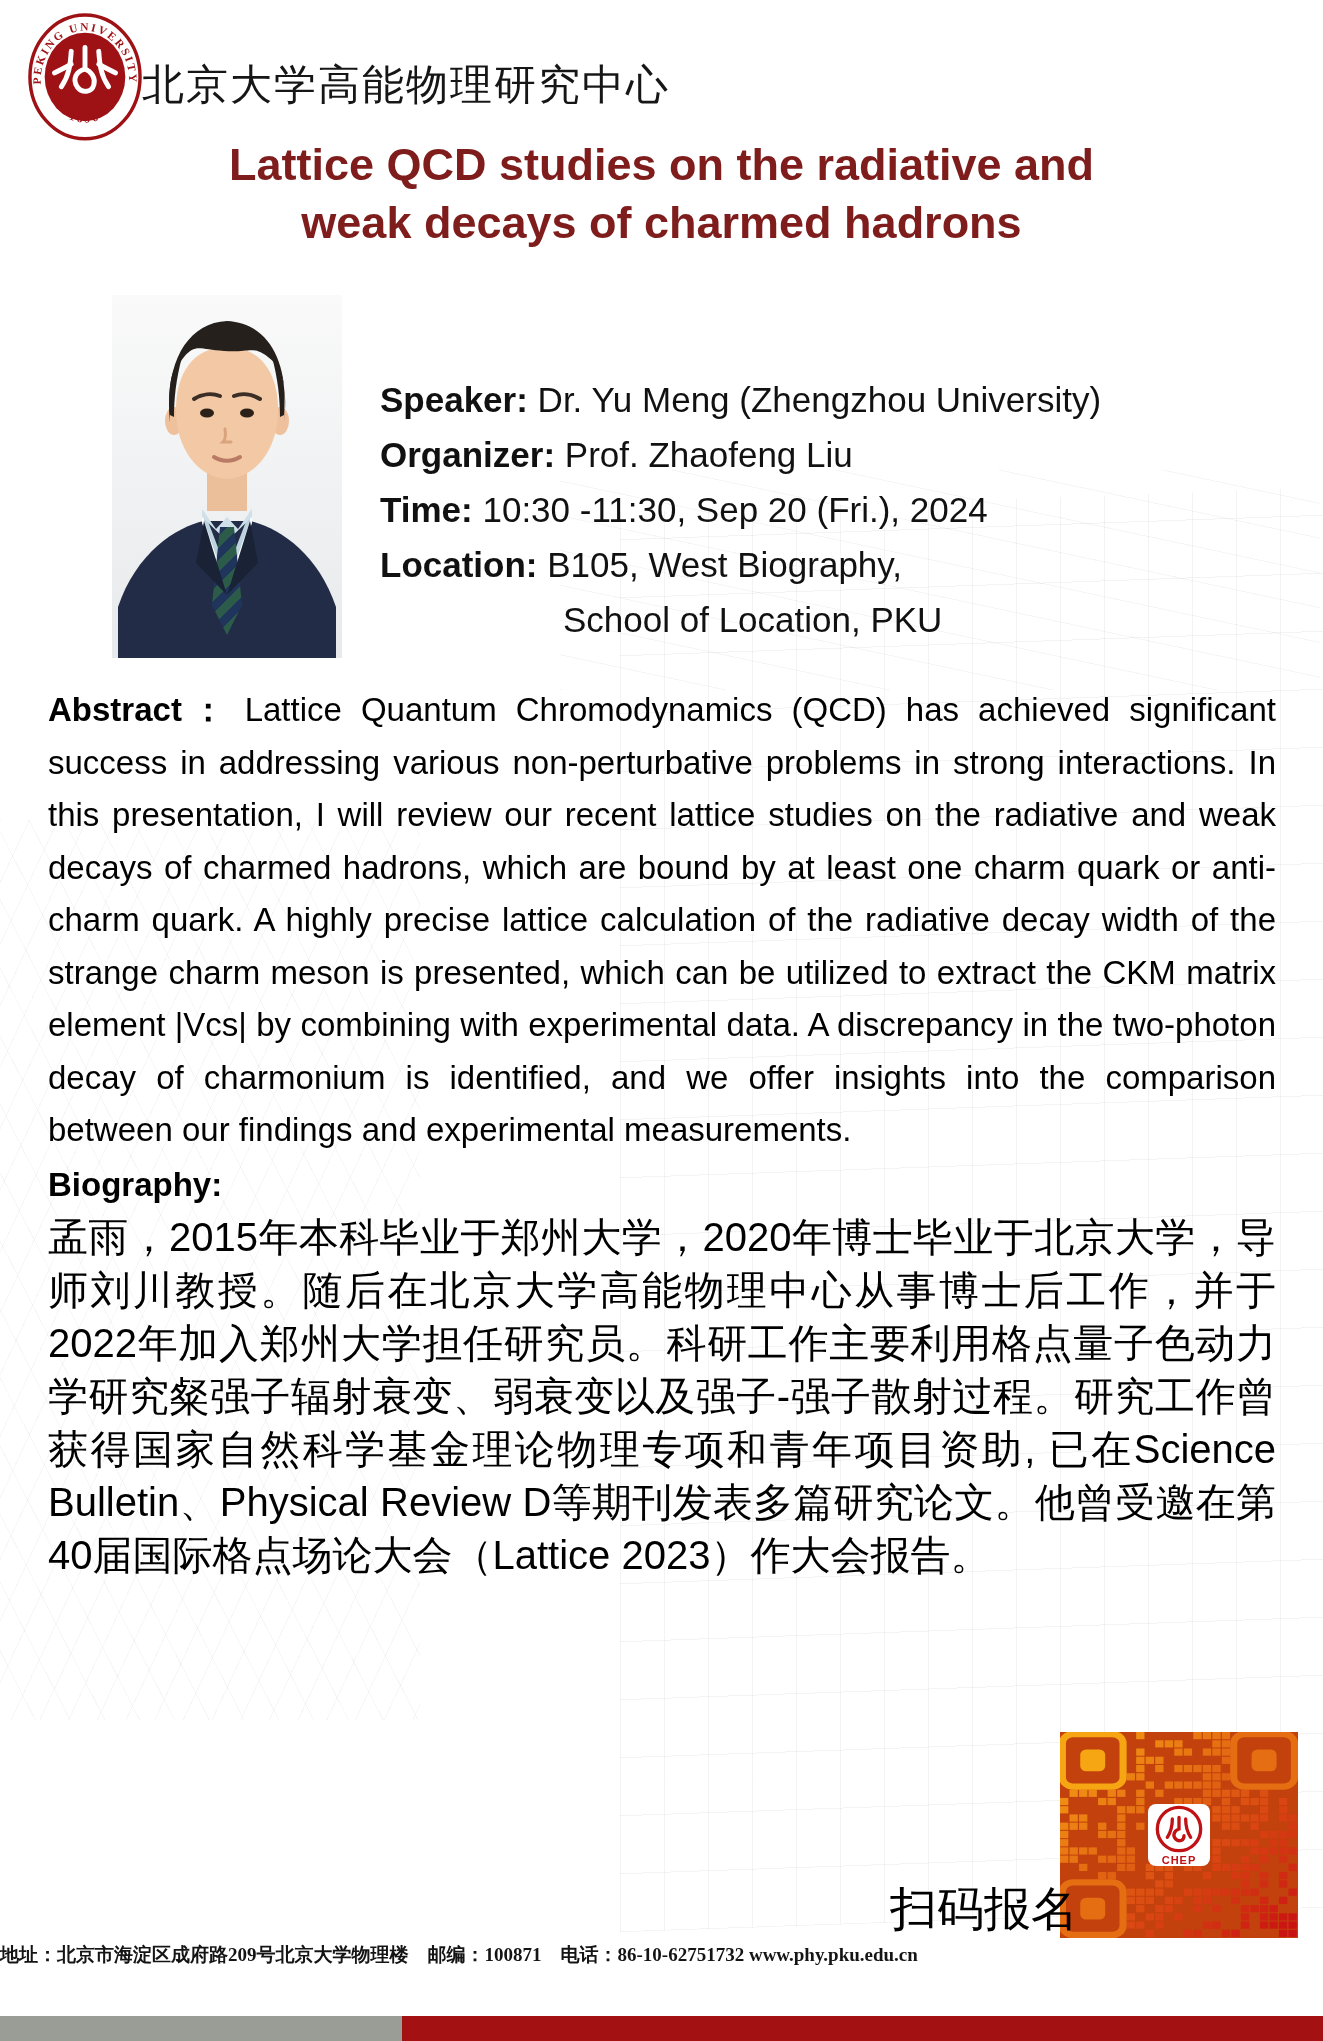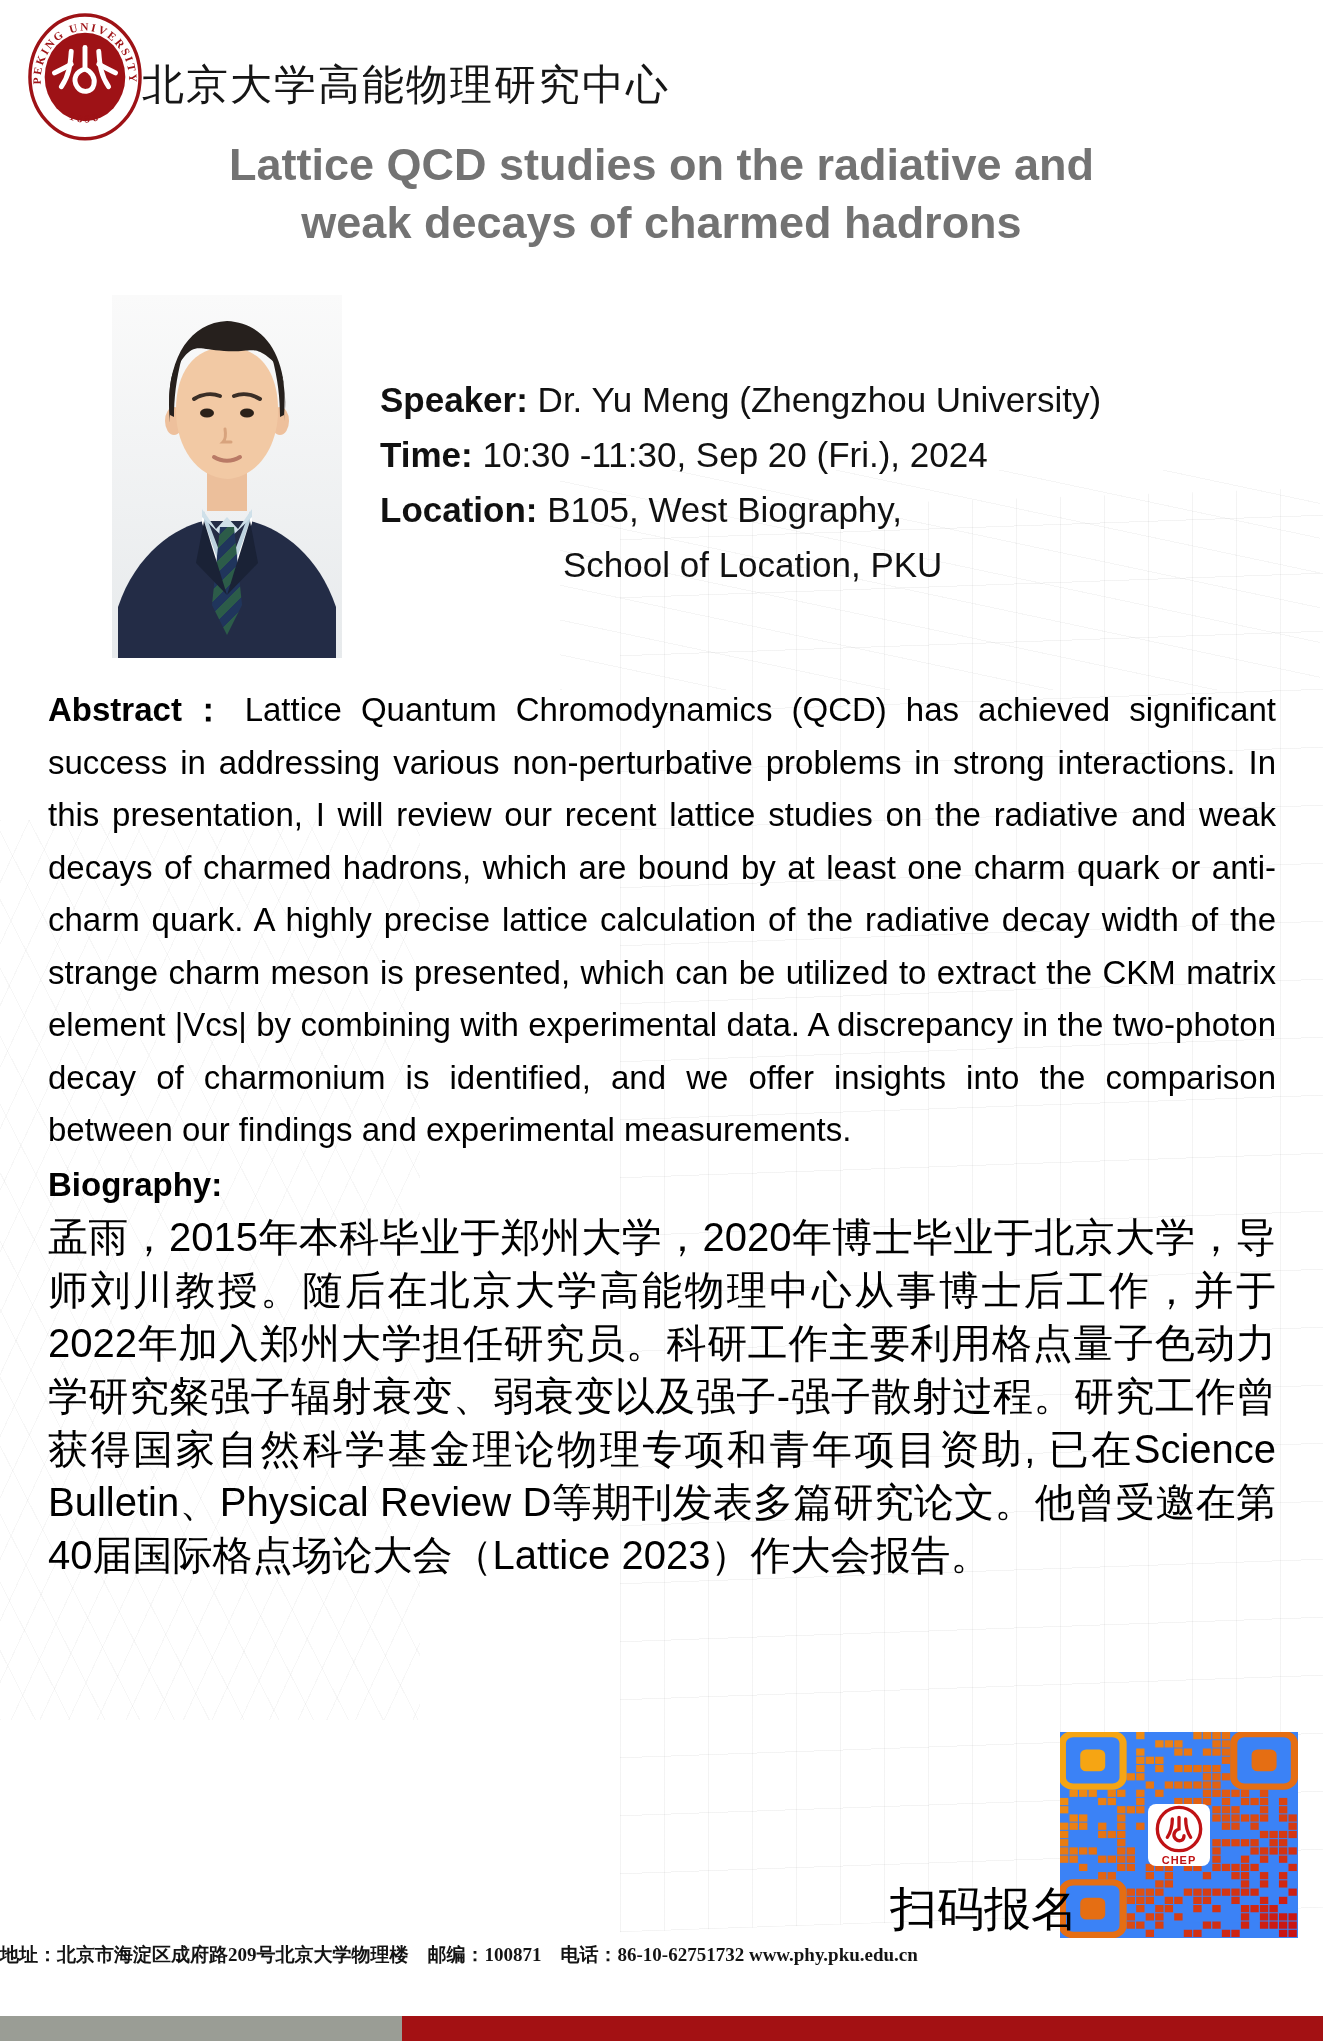--- a/index.html
+++ b/index.html
@@ -46,21 +46,21 @@
   .details .indent{padding-left:183px;}
 
   
   .flow{left:48px;top:684px;width:1228px;}
   .abstract{margin:0;font-size:33px;line-height:52.5px;text-align:justify;color:#000;}
   .abs-label{font-weight:bold;margin-right:10px;}
   .bio-label{font-size:33px;font-weight:bold;line-height:52px;margin-top:2px;color:#000;}
   .bio-text{margin:0;font-size:40px;line-height:53px;text-align:justify;color:#000;}
 
   
-  .qr{left:1060px;top:1732px;width:238px;height:206px;background:#3b82f6;}
+  .qr{left:1060px;top:1732px;width:238px;height:206px;background:#c2410c;}
   .qr svg{display:block;width:100%;height:100%;}
   .qr-center{
     position:absolute;left:50%;top:50%;width:62px;height:62px;margin:-31px 0 0 -31px;
     background:#fff;border-radius:8px;display:flex;flex-direction:column;
     align-items:center;justify-content:center;z-index:3;
   }
   .qr-center .chep{font-size:11px;font-weight:bold;color:#c01215;letter-spacing:1px;line-height:12px;}
   .qr-caption{left:890px;top:1878px;font-size:47px;color:#000;font-family:"Liberation Serif",serif;}
 
   
@@ -99,21 +99,21 @@
         <path d="M46,53 C40,57 34,59 29,62"></path>
         <path d="M74,40 C75,54 76,64 84,76"></path>
         <path d="M74,53 C80,57 86,59 91,62"></path>
         <path d="M60,36 L60,58"></path>
         <path d="M60,58 C51,60 47,68 52,76 C57,83 67,82 69,74 C71,67 66,60 60,58"></path>
       </g>
     </svg>
   </div>
   <div class="z org-name">北京大学高能物理研究中心</div>
 
-  <div class="z title" id="title-block" style="color: #737373;">
+  <div class="z title" id="title-block" style="color: #7f1d1d;">
     <div>Lattice QCD studies on the radiative and</div>
     <div>weak decays of charmed hadrons</div>
   </div>
 
   <div class="z photo">
     <svg viewBox="0 0 230 363" preserveAspectRatio="none">
       <defs>
         <linearGradient id="phbg" x1="0" y1="0" x2="0" y2="1">
           <stop offset="0" stop-color="#fafafa"></stop>
             <stop offset="1" stop-color="#e7eaec"></stop>
@@ -156,20 +156,24 @@
 
       <path d="M92,226 L115,300 L84,268 Z" fill="#1a2236"></path>
       <path d="M138,226 L115,300 L146,268 Z" fill="#1a2236"></path>
     </svg>
   </div>
 
   <div class="z details">
     <div>
       <span class="lbl">Speaker:</span>
       <span>Dr. Yu Meng (Zhengzhou University)</span>
+    </div>
+    <div>
+      <span class="lbl">Organizer:</span>
+      <span>Prof. Zhaofeng Liu</span>
     </div>
     <div>
       <span class="lbl">Time:</span>
       <span>10:30 -11:30, Sep 20 (Fri.), 2024</span>
     </div>
     <div>
       <span class="lbl">Location:</span>
       <span>B105, West Biography,</span>
     </div>
     <div class="indent">

